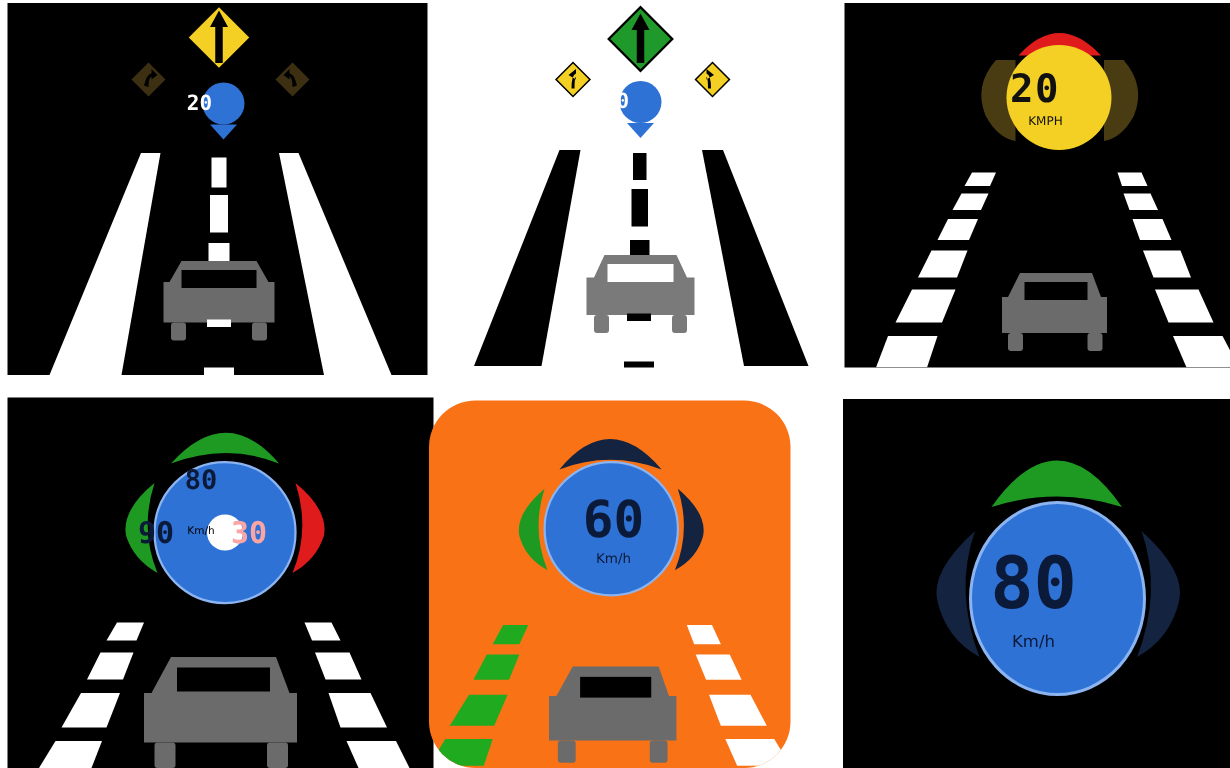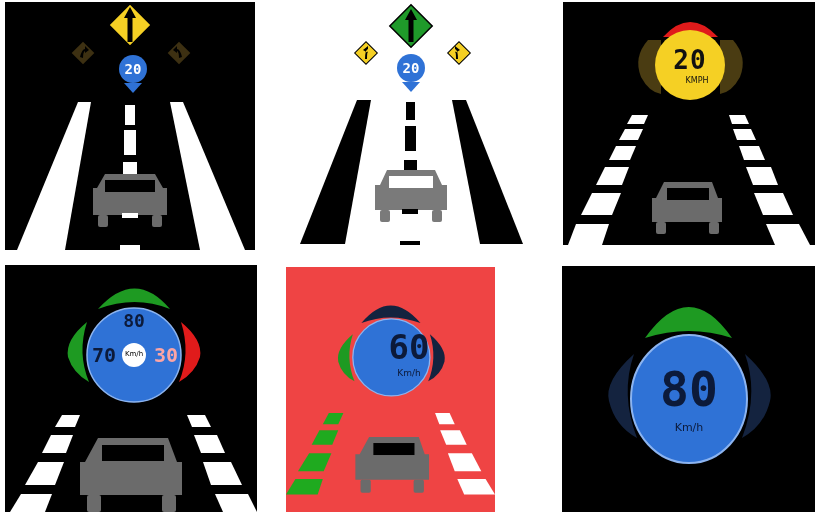--- a/index.html
+++ b/index.html
@@ -1,17 +1,17 @@
 <!DOCTYPE html>
 <html><head>
 <meta charset="utf-8">
 <style>
   html,body{margin:0;padding:0;background:#ffffff;}
   body{width:820px;height:512px;position:relative;overflow:hidden;font-family:"DejaVu Sans",sans-serif;}
-  .panel{position:absolute;overflow:hidden;}
+  .panel{position:absolute;overflow:hidden;padding-left:32px;}
   .panel svg{position:absolute;left:0;top:0;width:100%;height:100%;}
   .seg{font-family:"DejaVu Sans Mono",monospace;font-weight:bold;}
   .lbl{position:absolute;text-align:center;}
 </style>
 </head>
 <body>
 
 <div class="panel" style="left:5px;top:2px;width:250px;height:248px;background:#000;">
   <svg viewBox="0 0 250 248">
 
@@ -143,26 +143,26 @@
       <rect x="82" y="230" width="14" height="17" rx="2" fill="#6b6b6b"></rect>
       <rect x="157" y="230" width="14" height="17" rx="2" fill="#6b6b6b"></rect>
     </g>
     <path d="M93,44 Q130,3 165,44 Q130,30 93,44 Z" fill="#1e9a22"></path>
     <path d="M82,57 Q60,75 63,92 Q68,108 84,117 Q72,88 82,57 Z" fill="#1e9a22"></path>
     <path d="M176,57 Q198,75 195,92 Q190,108 174,117 Q186,88 176,57 Z" fill="#e01b1b"></path>
     <circle cx="129" cy="90" r="47" fill="#2f72d6" stroke="#8cb4f0" stroke-width="1.5"></circle>
     <circle cx="129" cy="90" r="12" fill="#fff"></circle>
   </svg>
   <div class="lbl seg" style="left:109px;top:45px;width:40px;font-size:18px;color:#0c1a3a;">80</div>
-  <div class="lbl seg" style="left:82px;top:78px;width:34px;font-size:20px;color:#0c1a3a;">70</div>
+  <div class="lbl seg" style="left:82px;top:78px;width:34px;font-size:20px;color:#0c1a3a;">90</div>
   <div class="lbl seg" style="left:144px;top:78px;width:34px;font-size:20px;color:#fca5a5;">30</div>
   <div class="lbl" style="left:114px;top:85px;width:30px;font-size:7px;color:#000;">Km/h</div>
 </div>
 
-<div class="panel" style="left:286px;top:267px;width:209px;height:245px;background:#ef4444;">
+<div class="panel" style="left:286px;top:267px;width:209px;height:245px;background:#f97316;border-radius:31px;">
   <svg viewBox="0 0 244 245">
     <g fill="#1faa1f">
       <path d="M50,150 L67,150 L61,163 L43,163 Z"></path>
       <path d="M39,170 L61,170 L54,187 L30,187 Z"></path>
       <path d="M27,197 L53,197 L44,218 L14,218 Z"></path>
       <path d="M11,227 L43,227 L37,245 L0,245 Z"></path>
     </g>
     <g fill="#fff">
       <path d="M174,150 L191,150 L197,163 L179,163 Z"></path>
       <path d="M180,170 L203,170 L211,187 L187,187 Z"></path>

